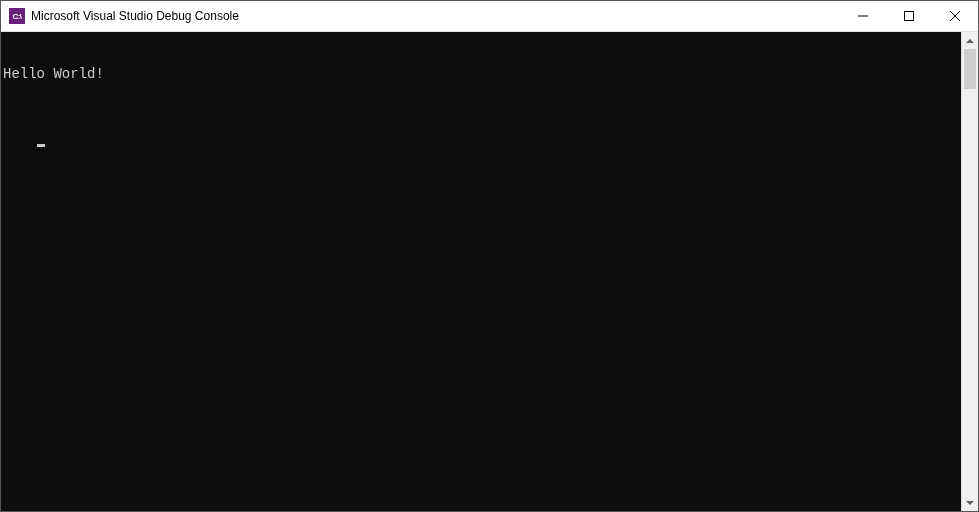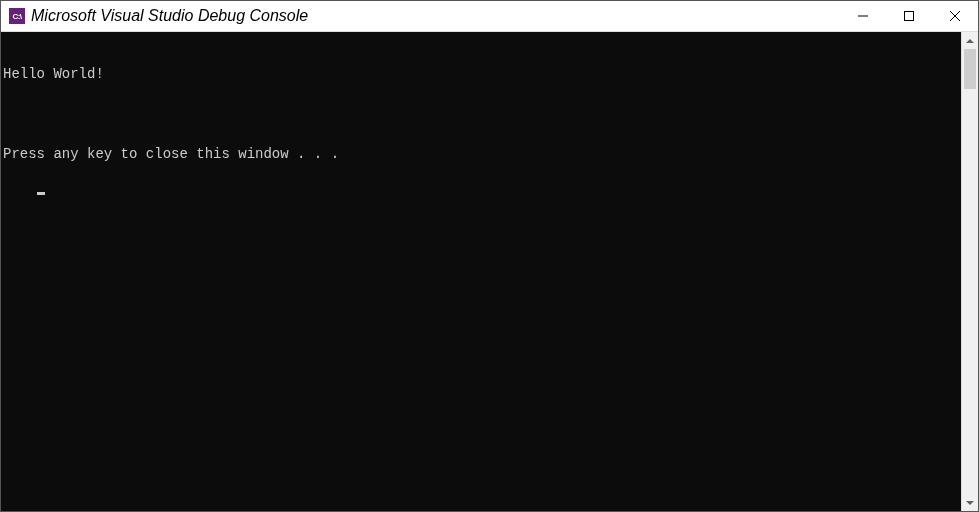--- a/index.html
+++ b/index.html
@@ -30,24 +30,23 @@
       background: #68217a;
       display: flex;
       align-items: center;
       justify-content: center;
       color: #fff;
       font-size: 8px;
       font-weight: bold;
       letter-spacing: -0.5px;
     }
     .titlebar-text {
-      font-size: 16px;
+      font-size: 12px;
       color: #000;
       flex: 1;
-      font-style: italic;
     }
     .window-controls {
       display: flex;
       height: 100%;
     }
     .window-btn {
       width: 46px;
       height: 100%;
       display: flex;
       align-items: center;
@@ -140,21 +139,20 @@
           <line x1="10" y1="0" x2="0" y2="10" stroke="#000" stroke-width="1"></line>
         </svg>
     </div>
   </div>
 </div>
 
 <div class="console-area">
   <div class="console">
     <div class="console-line">Hello World!</div>
     <div class="console-line"></div>
-    <div class="console-line">Press any key to close this window . . .</div>
     <div class="cursor"></div>
   </div>
   <div class="scrollbar">
     <div class="scroll-arrow">
       <svg width="8" height="4" viewBox="0 0 8 4">
           <polygon points="4,0 8,4 0,4" fill="#606060"></polygon>
         </svg>
     </div>
     <div class="scroll-track">
       <div class="scroll-thumb"></div>

